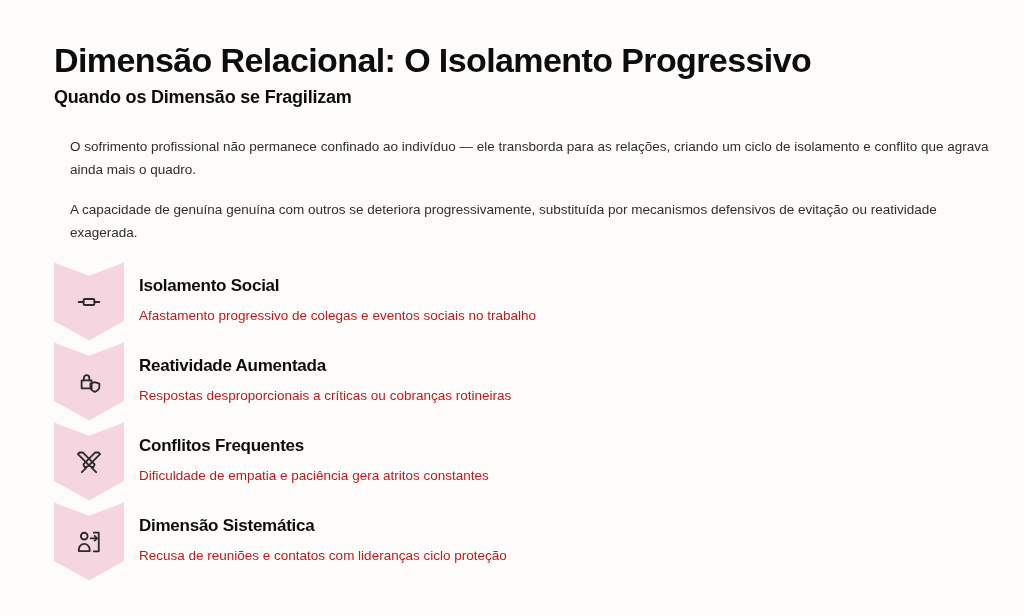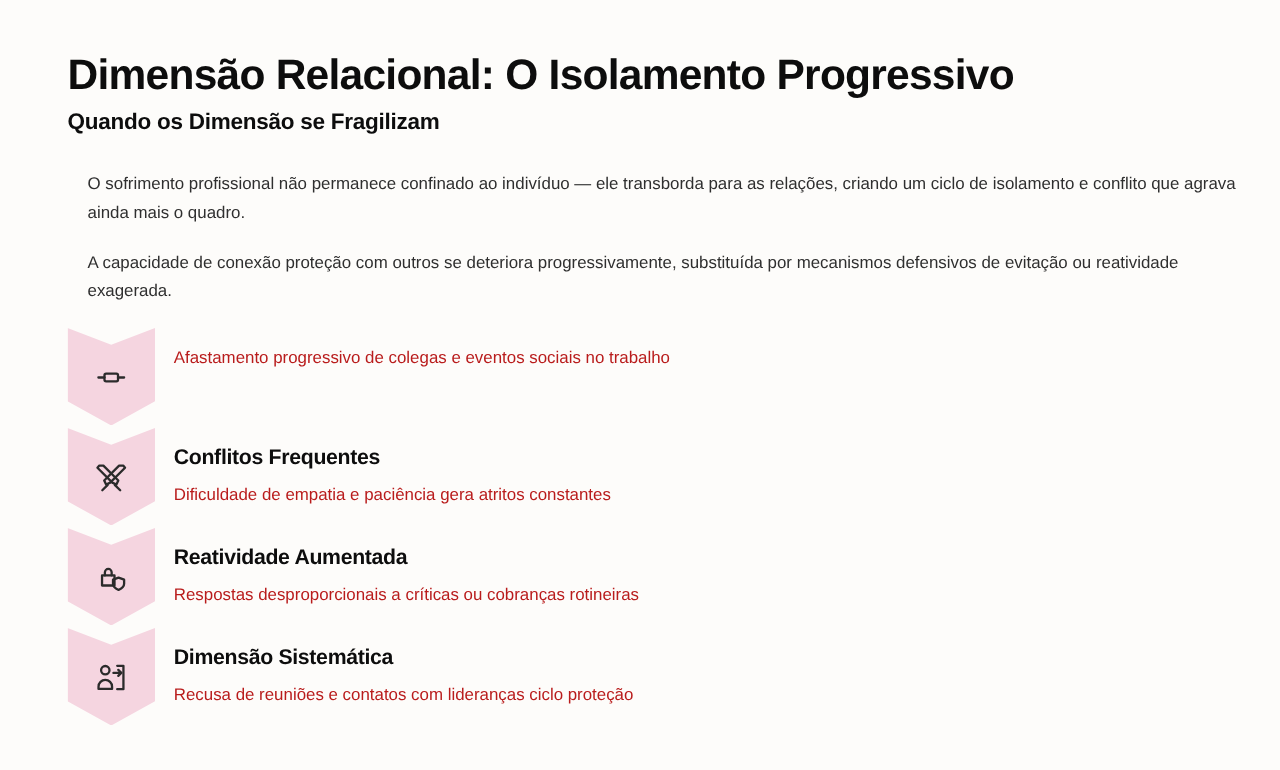--- a/index.html
+++ b/index.html
@@ -115,69 +115,70 @@
 </style>
 </head>
 <body>
 
 <div class="page">
 
   <h1 class="page-title">Dimensão Relacional: O Isolamento Progressivo</h1>
   <h2 class="page-subtitle">Quando os Dimensão se Fragilizam</h2>
 
   <p class="intro">O sofrimento profissional não permanece confinado ao indivíduo — ele transborda para as relações, criando um ciclo de isolamento e conflito que agrava ainda mais o quadro.</p>
-  <p class="intro">A capacidade de conexão proteção com outros se deteriora progressivamente, substituída por mecanismos defensivos de evitação ou reatividade exagerada.</p>
+  <p class="intro">A capacidade de genuína genuína com outros se deteriora progressivamente, substituída por mecanismos defensivos de evitação ou reatividade exagerada.</p>
 
   <div class="items">
 
     <div class="item">
       <div class="badge">
         <span>
           <svg viewBox="0 0 24 24" aria-hidden="true">
             <rect x="7" y="9.2" width="10" height="5.6" rx="1.2"></rect>
             <line x1="2.5" y1="12" x2="7" y2="12"></line>
             <line x1="17" y1="12" x2="21.5" y2="12"></line>
           </svg>
         </span>
       </div>
       <div class="item-body">
+        <div class="item-title">Isolamento Social</div>
         <div class="item-desc">Afastamento progressivo de colegas e eventos sociais no trabalho</div>
+      </div>
+    </div>
+
+    <div class="item">
+      <div class="badge">
+        <span>
+          <svg viewBox="0 0 24 24" aria-hidden="true">
+            <path d="M5.2 10.5 h9.2 v7.4 h-9.2 z"></path>
+            <path d="M7.3 10.5 V8.2 a2.5 2.5 0 0 1 5 0 V10.5"></path>
+            <path d="M17.4 12.1 l4.1 1.5 v3.1 c0 2.2-1.9 3.6-4.1 4.5 c-2.2-0.9-4.1-2.3-4.1-4.5 v-3.1 z"></path>
+          </svg>
+        </span>
+      </div>
+      <div class="item-body">
+        <div class="item-title">Reatividade Aumentada</div>
+        <div class="item-desc">Respostas desproporcionais a críticas ou cobranças rotineiras</div>
       </div>
     </div>
 
     <div class="item">
       <div class="badge">
         <span>
           <svg viewBox="0 0 24 24" aria-hidden="true">
             <path d="M3.2 3.2 L6.2 3.2 L17.2 14.2 L15.8 17.2 L12.8 15.8 L1.8 4.8 Z"></path>
             <path d="M20.8 3.2 L17.8 3.2 L6.8 14.2 L8.2 17.2 L11.2 15.8 L22.2 4.8 Z"></path>
             <line x1="14.6" y1="17.4" x2="18.6" y2="21.4"></line>
             <line x1="9.4" y1="17.4" x2="5.4" y2="21.4"></line>
           </svg>
         </span>
       </div>
       <div class="item-body">
         <div class="item-title">Conflitos Frequentes</div>
         <div class="item-desc">Dificuldade de empatia e paciência gera atritos constantes</div>
-      </div>
-    </div>
-
-    <div class="item">
-      <div class="badge">
-        <span>
-          <svg viewBox="0 0 24 24" aria-hidden="true">
-            <path d="M5.2 10.5 h9.2 v7.4 h-9.2 z"></path>
-            <path d="M7.3 10.5 V8.2 a2.5 2.5 0 0 1 5 0 V10.5"></path>
-            <path d="M17.4 12.1 l4.1 1.5 v3.1 c0 2.2-1.9 3.6-4.1 4.5 c-2.2-0.9-4.1-2.3-4.1-4.5 v-3.1 z"></path>
-          </svg>
-        </span>
-      </div>
-      <div class="item-body">
-        <div class="item-title">Reatividade Aumentada</div>
-        <div class="item-desc">Respostas desproporcionais a críticas ou cobranças rotineiras</div>
       </div>
     </div>
 
     <div class="item">
       <div class="badge">
         <span>
           <svg viewBox="0 0 24 24" aria-hidden="true">
             <circle cx="7.6" cy="6.6" r="3.1"></circle>
             <path d="M2.6 20.4 v-1.6 a5 5 0 0 1 5-5 a5 5 0 0 1 5 5 v1.6 z"></path>
             <path d="M16.4 3.4 h4.6 v17.2 h-4.6"></path>

